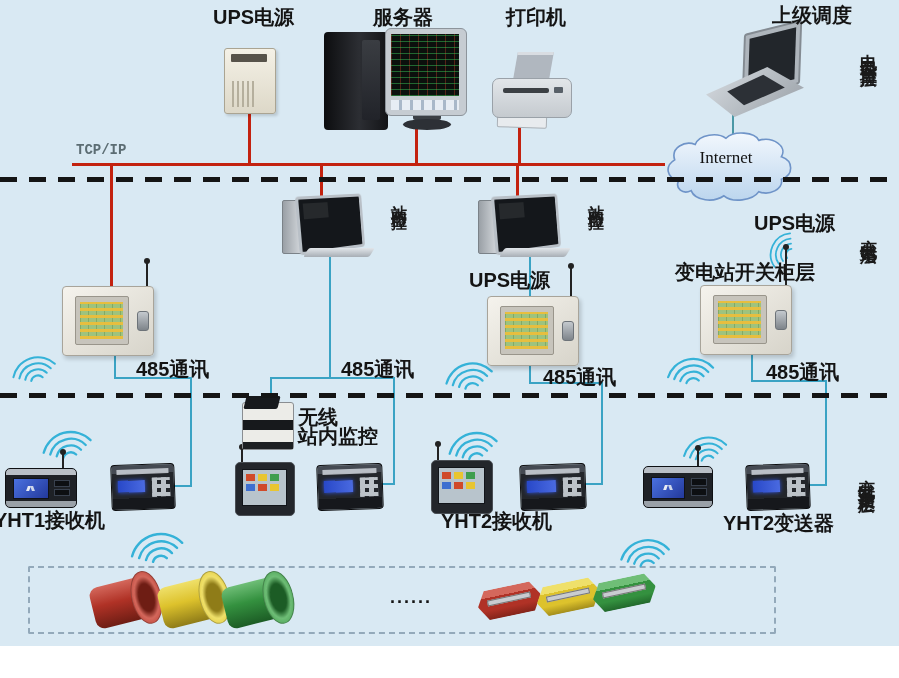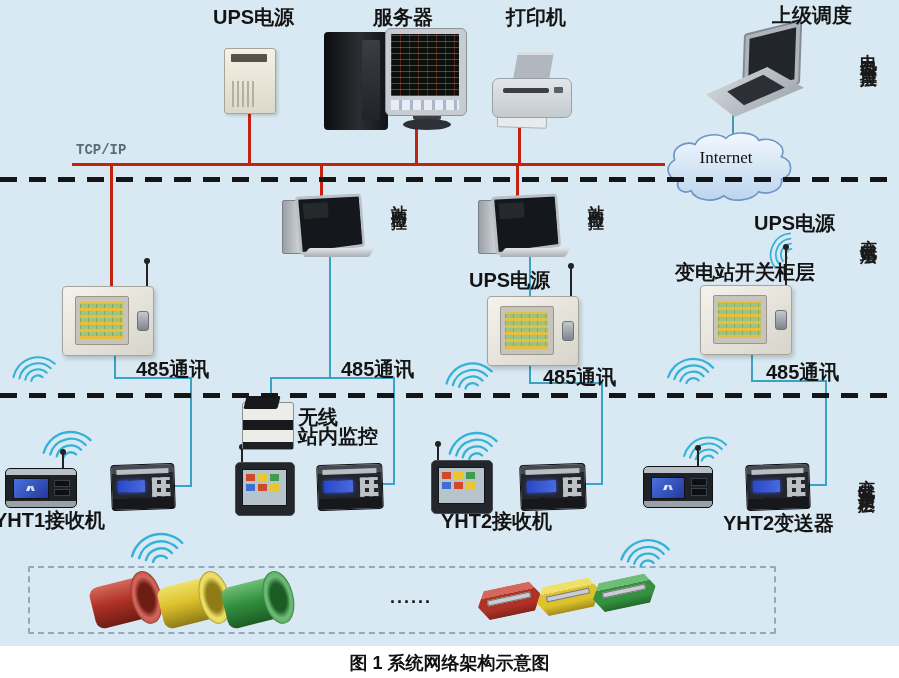--- a/index.html
+++ b/index.html
@@ -396,14 +396,13 @@
   <div class="wedge" style="left:477px;top:581px;--c1:#d4685c;--c2:#b03226;--c3:#7d2218">
       <div class="strip"></div>
     </div>
   <div class="wedge" style="left:536px;top:577px;--c1:#efe06a;--c2:#ddc22c;--c3:#9a8519">
       <div class="strip"></div>
     </div>
   <div class="wedge" style="left:592px;top:573px;--c1:#6fbe77;--c2:#34913f;--c3:#1f6329">
       <div class="strip"></div>
     </div>
 
-  <div class="caption">图 1 系统网络架构示意图</div>
 </div>
 
 </body></html>

